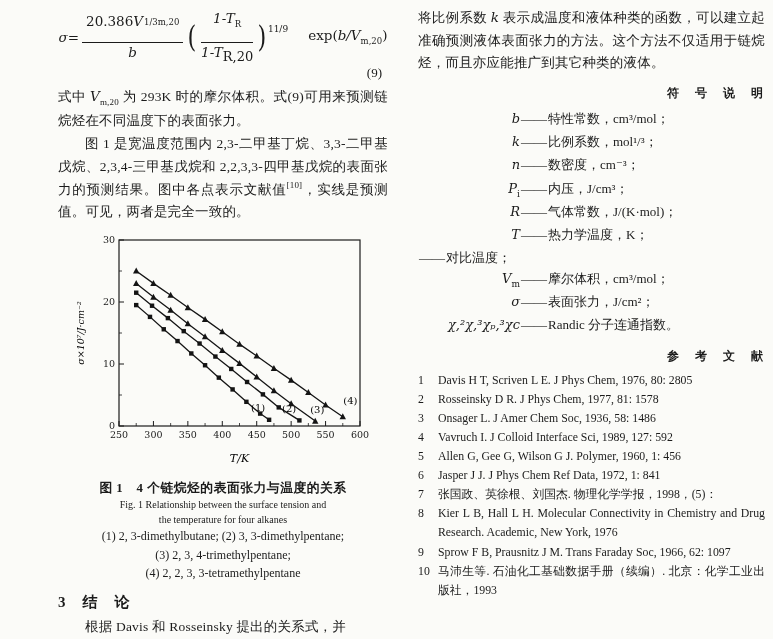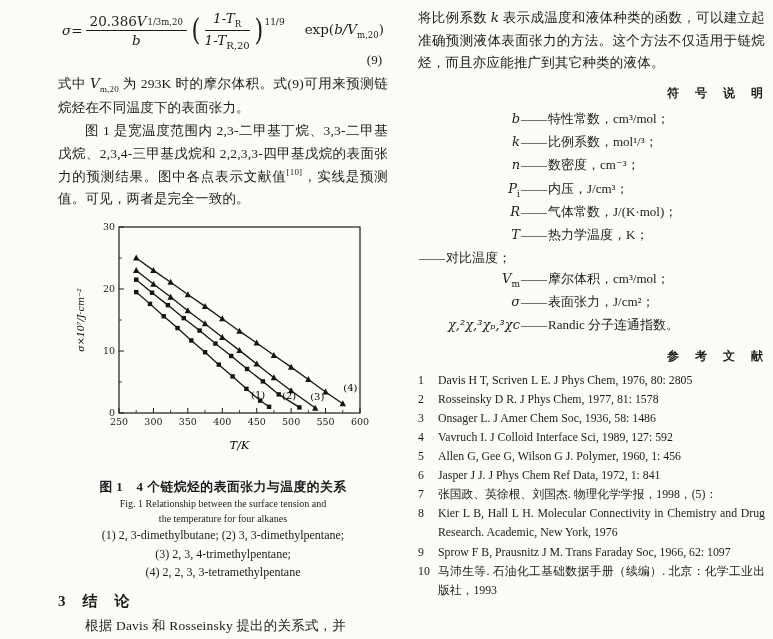--- a/index.html
+++ b/index.html
@@ -12,29 +12,29 @@
   .col-left{width:330px;flex:0 0 330px;}
   .col-right{width:347px;flex:0 0 347px;}
   p{margin:0;}
   .cjk{font-size:13.5px;line-height:1.68;text-align:justify;letter-spacing:.2px;}
   .indent{text-indent:2em;}
   
   .eq-wrap{text-align:center;margin:4px 0 0 0;}
   .eq{display:inline-flex;align-items:center;font-family:"DejaVu Serif",serif;font-size:13.5px;}
   .eq i{font-style:italic;}
   .frac{display:inline-flex;flex-direction:column;text-align:center;margin:0 3px;vertical-align:middle;}
-  .frac .num{border-bottom:1px solid #1b1b1b;padding:0 4px 1px;}
+  .frac .num{border-bottom:1px solid #1b1b1b;padding:0 4px 13px;}
   .frac .den{padding-top:1px;}
   .supsub{display:inline-flex;flex-direction:row;font-size:8.5px;line-height:1.1;vertical-align:middle;margin-left:1px;}
   .bigp{font-size:30px;font-weight:300;line-height:1;transform:scaleX(.75);}
   .pow{font-size:9px;vertical-align:top;position:relative;top:-8px;}
   .eqnum{text-align:right;font-size:13px;margin:2px 6px 4px 0;}
   
   .figure{margin-top:6px;text-align:center;}
-  .caption-zh{font-size:12.8px;font-weight:bold;text-align:center;margin-top:20px;letter-spacing:.5px;}
+  .caption-zh{font-size:12.8px;font-weight:bold;text-align:center;margin-top:8px;letter-spacing:.5px;}
   .caption-en{font-size:10px;text-align:center;line-height:1.5;font-family:Liberation Serif, serif;}
   .caption-leg{font-size:12px;text-align:center;line-height:1.55;}
   
   .sec-heading{font-size:15px;font-weight:bold;margin-top:10px;letter-spacing:1px;}
   .center-heading{font-size:12px;font-weight:bold;text-align:right;margin:10px 0 6px;letter-spacing:2px;}
   
   .sym-row{display:flex;font-size:13px;line-height:1.62;justify-content:flex-start;}
   .sym{min-width:102px;text-align:right;font-family:"DejaVu Serif",serif;}
   .sym i{font-style:italic;}
   .sym sub{font-size:9px;}
@@ -58,21 +58,21 @@
         <span class="frac">
           <span class="num"><span>20.386</span><i>V</i><span class="supsub">
                 <span>1/3</span>
                 <span>m,20</span>
               </span></span>
           <span class="den"><i>b</i></span>
         </span>
         <span class="bigp">(</span>
         <span class="frac">
           <span class="num"><i>1-T</i><sub style="font-size:8.5px">R</sub></span>
-          <span class="den"><i>1-T</i><sub style="font-size:10px">R,20</sub></span>
+          <span class="den"><i>1-T</i><sub style="font-size:13px">R,20</sub></span>
         </span>
         <span class="bigp">)</span>
         <span class="pow">11/9</span>
         <span style="margin-left:20px"><span>exp(</span><i>b/V</i><sub style="font-size:8.5px">m,20</sub><span>)</span></span>
       </span>
     </div>
     <div class="eqnum">(9)</div>
 
     <p class="cjk"><span>式中 </span><i style="font-family:'DejaVu Serif',serif">V</i><sub style="font-size:9px">m,20</sub><span> 为 293K 时的摩尔体积。式(9)可用来预测链烷烃在不同温度下的表面张力。</span></p>
 

